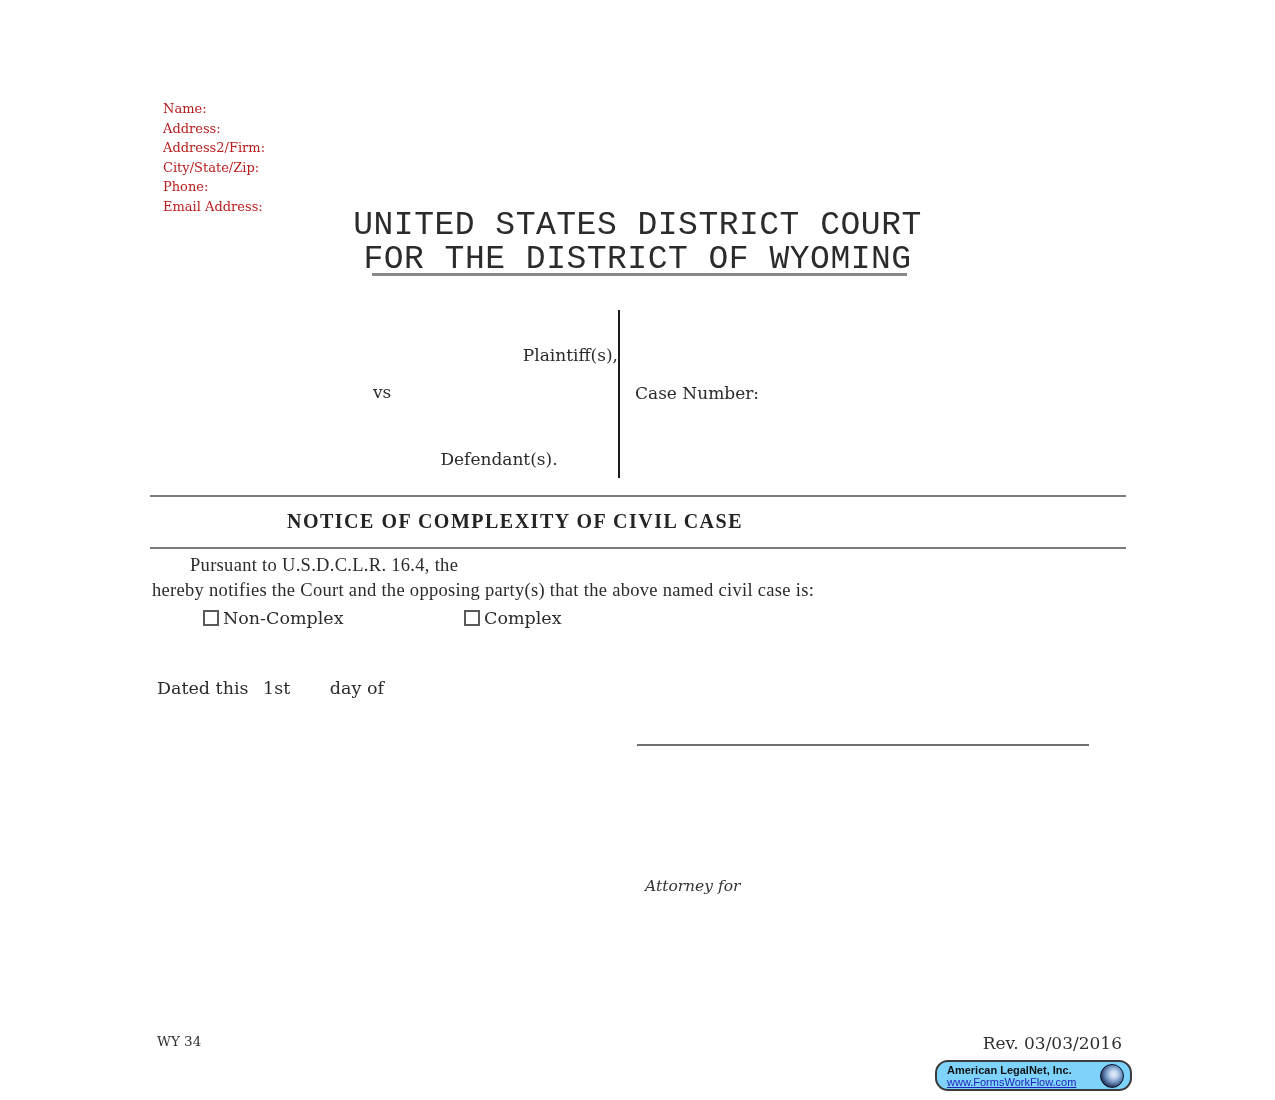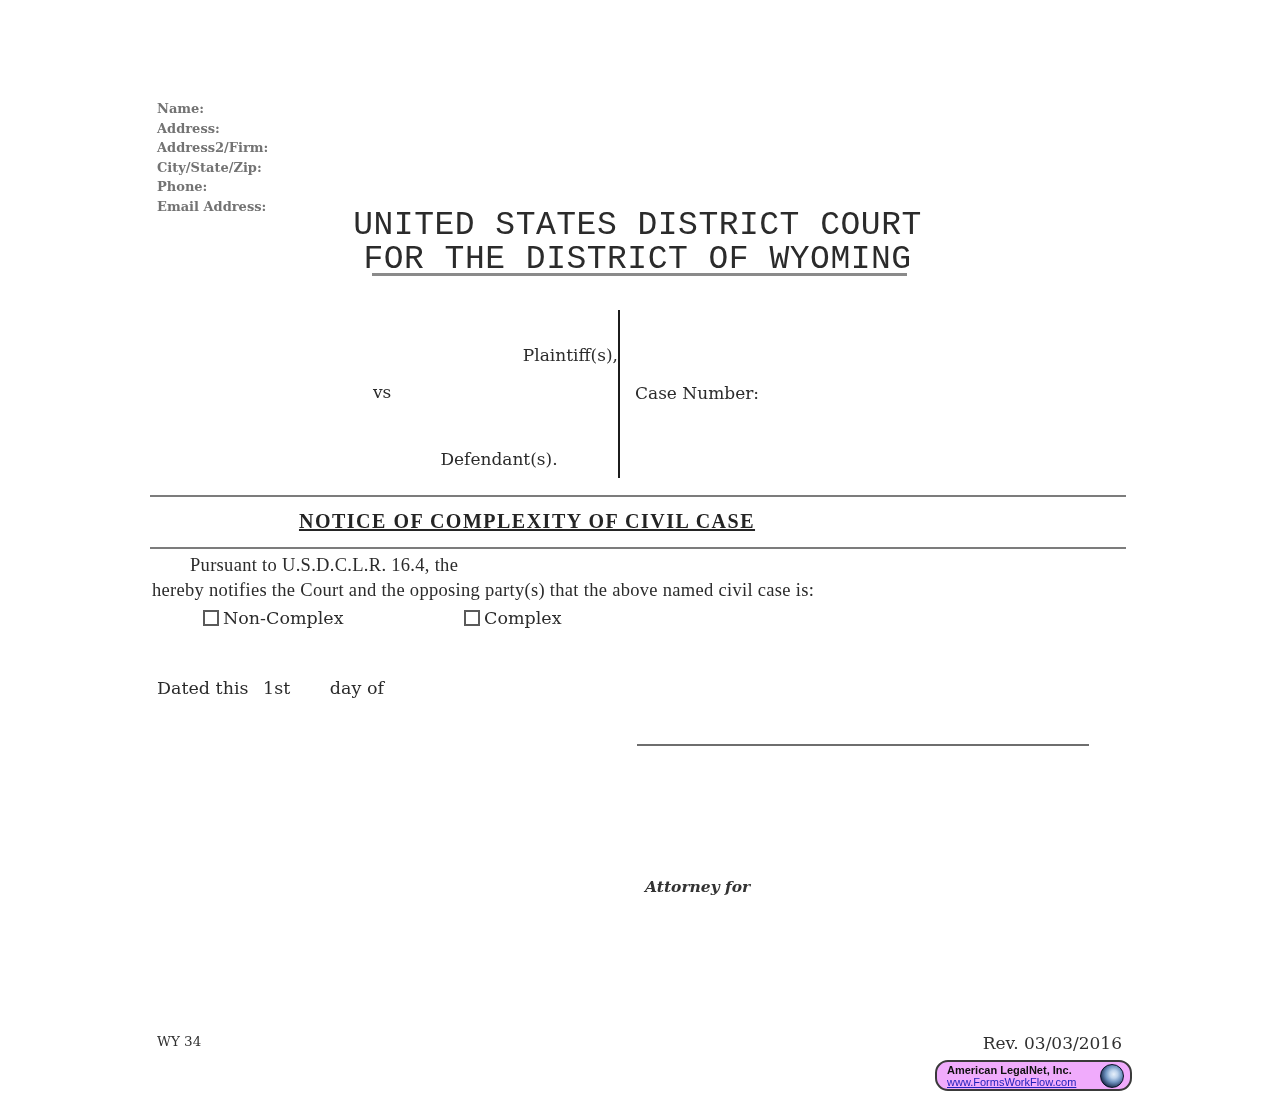--- a/index.html
+++ b/index.html
@@ -10,25 +10,24 @@
     height: 1100px;
     background: #ffffff;
     font-family: "DejaVu Serif", serif;
     color: #262626;
     overflow: hidden;
   }
   .abs { position: absolute; }
 
   
   .header-fields {
-    left: 157px; top: 99px;
+    left: 163px; top: 99px;
     font-size: 13px;
     line-height: 19.5px;
-    color: #737373;
-    font-weight: bold;
+    color: #b91c1c;
   }
 
   
   .court-title {
     left: 0; top: 209px; width: 1275px;
     text-align: center;
     font-family: Liberation Mono, monospace;
     font-size: 33px;
     line-height: 34px;
     letter-spacing: 0.5px;
@@ -53,28 +52,27 @@
   .case-number-label { left: 635px; top: 383px; }
 
   .hrule {
     left: 150px; width: 976px; height: 2px;
     background: #7c7c7c;
   }
   .hrule-top { top: 495px; }
   .hrule-bottom { top: 547px; }
 
   .notice-title {
-    left: 12px; top: 510px; width: 1030px;
+    left: 0; top: 510px; width: 1030px;
     text-align: center;
     font-family: "Liberation Serif", serif;
     font-weight: bold;
     font-size: 20px;
     letter-spacing: 1.5px;
     color: #242424;
-    text-decoration: underline;
   }
 
   .body-line {
     font-family: "Liberation Serif", serif;
     font-size: 18.5px;
     letter-spacing: 0.3px;
     color: #2b2b2b;
   }
   .body-line-1 { left: 190px; top: 555px; }
   .body-line-2 { left: 152px; top: 580px; }
@@ -110,33 +108,32 @@
   .signature-line {
     left: 637px; top: 744px;
     width: 452px; height: 2px;
     background: #6e6e6e;
   }
   .attorney-for {
     left: 645px; top: 877px;
     font-style: italic;
     font-size: 15.5px;
     color: #333333;
-    font-weight: bold;
   }
 
   
   .form-number { left: 157px; top: 1033px; font-size: 13.5px; color: #303030; }
   .revision    { right: 153px; top: 1033px; font-size: 17px; color: #303030; }
 
   .legalnet-box {
     left: 935px; top: 1060px;
     width: 197px; height: 31px;
     border: 2px solid #3a3a3a;
     border-radius: 13px;
-    background: #f0abfc;
+    background: #7dd3fc;
     display: flex;
     align-items: center;
     justify-content: space-between;
     padding: 2px 6px 2px 10px;
   }
   .legalnet-text { line-height: 12px; }
   .legalnet-company {
     font-family: "Liberation Sans", sans-serif;
     font-weight: bold;
     font-size: 11px;

